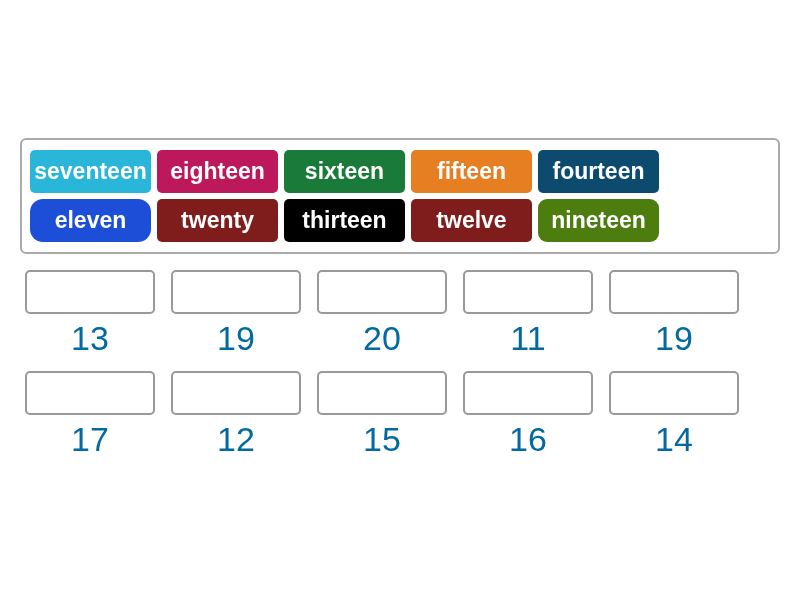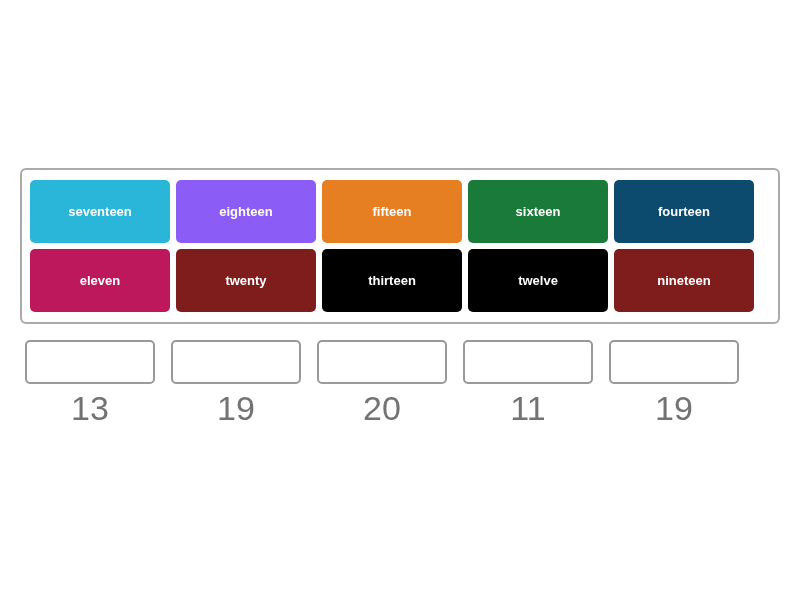--- a/index.html
+++ b/index.html
@@ -34,38 +34,38 @@
 
     .word-row {
       display: flex;
       gap: 6px;
       justify-content: flex-start;
     }
 
     .word-chip {
       border-radius: 5px;
       color: #fff;
-      font-size: 13px;
+      font-size: 23px;
       font-weight: bold;
-      padding: 24px 0;
+      padding: 8px 0;
       text-align: center;
-      width: 140px;
+      width: 121px;
       cursor: grab;
     }
 
     .chip-cyan    { background: #29b6d8; }
-    .chip-red     { background: #8b5cf6; }
+    .chip-red     { background: #be185d; }
     .chip-orange  { background: #e67e22; }
     .chip-green   { background: #1a7a3a; }
     .chip-purple  { background: #0c4a6e; }
-    .chip-blue    { background: #be185d; }
+    .chip-blue    { background: #1d4ed8; border-radius: 13px; }
     .chip-teal    { background: #7f1d1d; }
     .chip-orange2 { background: #000000; }
-    .chip-teal2   { background: #000000; }
-    .chip-violet  { background: #7f1d1d; }
+    .chip-teal2   { background: #7f1d1d; }
+    .chip-violet  { background: #4d7c0f; border-radius: 9px; }
 
     
     .drop-section {
       display: flex;
       flex-direction: column;
       gap: 0px;
     }
 
     .drop-row {
       display: flex;
@@ -87,35 +87,35 @@
       height: 44px;
       border: 2px solid #999;
       border-radius: 5px;
       background: #fff;
       margin-bottom: 6px;
     }
 
     .number-label {
       font-size: 34px;
       font-weight: normal;
-      color: #737373;
+      color: #0369a1;
       line-height: 1.1;
     }
   </style>
 </head>
 <body>
 
 <div class="main-container">
 
   <div class="word-bank">
     <div class="word-row">
       <div class="word-chip chip-cyan">seventeen</div>
       <div class="word-chip chip-red">eighteen</div>
+      <div class="word-chip chip-green">sixteen</div>
       <div class="word-chip chip-orange">fifteen</div>
-      <div class="word-chip chip-green">sixteen</div>
       <div class="word-chip chip-purple">fourteen</div>
     </div>
     <div class="word-row">
       <div class="word-chip chip-blue">eleven</div>
       <div class="word-chip chip-teal">twenty</div>
       <div class="word-chip chip-orange2">thirteen</div>
       <div class="word-chip chip-teal2">twelve</div>
       <div class="word-chip chip-violet">nineteen</div>
     </div>
   </div>
@@ -137,15 +137,37 @@
       <div class="drop-item">
         <div class="drop-box"></div>
         <span class="number-label">11</span>
       </div>
       <div class="drop-item">
         <div class="drop-box"></div>
         <span class="number-label">19</span>
       </div>
     </div>
 
+    <div class="drop-row" style="margin-top:10px;">
+      <div class="drop-item">
+        <div class="drop-box"></div>
+        <span class="number-label">17</span>
+      </div>
+      <div class="drop-item">
+        <div class="drop-box"></div>
+        <span class="number-label">12</span>
+      </div>
+      <div class="drop-item">
+        <div class="drop-box"></div>
+        <span class="number-label">15</span>
+      </div>
+      <div class="drop-item">
+        <div class="drop-box"></div>
+        <span class="number-label">16</span>
+      </div>
+      <div class="drop-item">
+        <div class="drop-box"></div>
+        <span class="number-label">14</span>
+      </div>
+    </div>
   </div>
 
 </div>
 
 </body></html>

